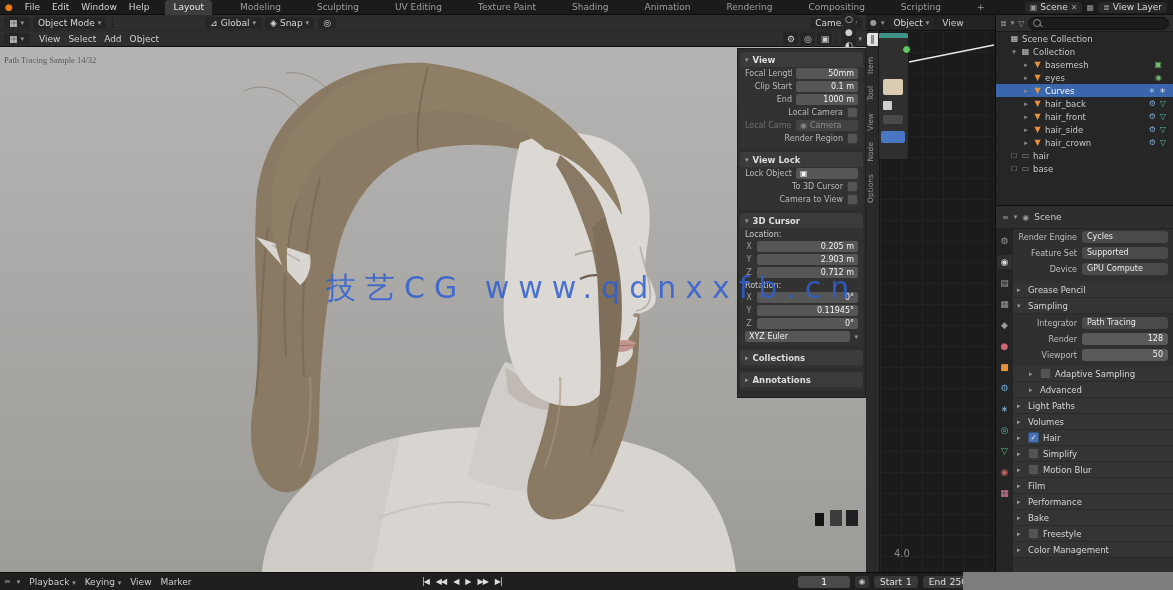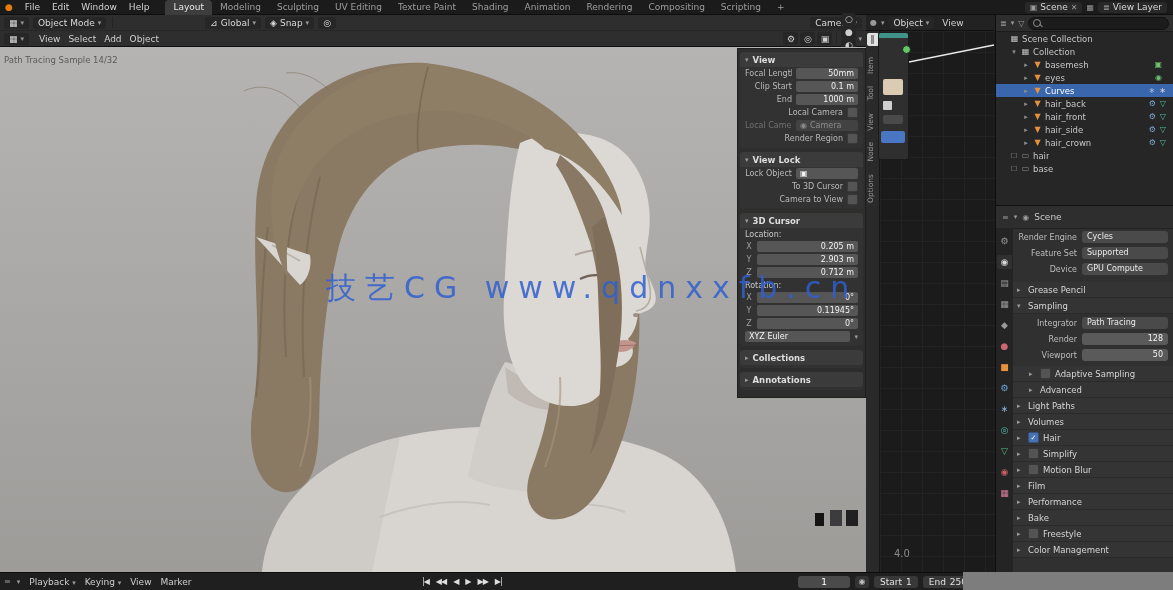--- a/index.html
+++ b/index.html
@@ -6,21 +6,21 @@
   #app{position:relative;width:1173px;height:590px;overflow:hidden;
        font-family:"DejaVu Sans",sans-serif;font-size:9px;color:#c9c9c9;
        -webkit-font-smoothing:antialiased;user-select:none;}
   .abs{position:absolute;}
   .grow{flex:1;}
   
   #topbar{left:0;top:0;width:1173px;height:15px;background:#1b1b1b;display:flex;align-items:center;
           border-bottom:1px solid #0e0e0e;box-sizing:border-box;}
   #topbar .logo{color:#e87d0d;margin:0 6px 0 5px;font-size:9px;}
   #topbar .menu{padding:0 6px;color:#d2d2d2;}
-  #tabs{display:flex;margin-left:10px;height:15px;align-items:stretch;}
+  #tabs{display:flex;margin-left:10px;height:15px;align-items:stretch;gap:20px;}
   .wtab{padding:0 8px;display:flex;align-items:center;color:#9e9e9e;border-radius:4px 4px 0 0;}
   .wtab[data-active="true"]{background:#3d3d3d;color:#e6e6e6;}
   #topbar-right{margin-left:auto;display:flex;align-items:center;gap:4px;padding-right:6px;}
   .chip{background:#282828;border-radius:3px;height:11px;display:flex;align-items:center;
         padding:0 5px;gap:3px;color:#d6d6d6;}
   .miniico{color:#9a9a9a;font-size:8px;}
   
   #vp-h1{left:0;top:15px;width:866px;height:16px;background:#2e2e2e;display:flex;align-items:center;
          gap:4px;padding:0 4px;box-sizing:border-box;border-bottom:1px solid #262626;}
   #vp-h2{left:0;top:31px;width:866px;height:16px;background:#2e2e2e;display:flex;align-items:center;
@@ -29,21 +29,21 @@
         padding:0 5px;gap:3px;color:#d8d8d8;}
   .hmenu{padding:0 4px;color:#d0d0d0;}
   .caret{font-size:7px;color:#9a9a9a;}
   .sep{width:1px;height:11px;background:#242424;margin:0 2px;}
   #shading-cluster{margin-left:auto;display:flex;align-items:center;gap:2px;}
   .sphbtn{width:15px;height:13px;display:flex;align-items:center;justify-content:center;border-radius:3px;
           color:#cfcfcf;background:#262626;font-size:9px;}
   .sphbtn[data-active="true"]{background:#44699e;color:#bcd4ff;}
   
   #viewport{left:0;top:47px;width:866px;height:525px;overflow:hidden;}
-  #vp-overlay-text{left:4px;top:8px;color:#5a5a58;font-size:8.5px;position:absolute;}
+  #vp-overlay-text{left:4px;top:8px;color:#5a5a58;font-size:8.5px;position:absolute;font-family:Liberation Serif, serif;}
   
   #watermark{left:326px;top:268px;font-size:30px;font-weight:normal;letter-spacing:9px;
              color:rgba(47,95,208,0.85);z-index:40;white-space:nowrap;pointer-events:none;}
   
   #npanel{left:737px;top:48px;width:129px;height:350px;background:rgba(41,41,41,0.97);z-index:10;
           border:1px solid #1f1f1f;box-sizing:border-box;padding-top:1px;}
   .np-panel{margin:2px 2px 4px 2px;background:#323232;border-radius:3px;padding-bottom:3px;}
   .np-ph{height:15px;display:flex;align-items:center;gap:4px;padding:0 5px;background:#3b3b3b;
          border-radius:3px 3px 0 0;color:#dedede;font-weight:bold;font-size:8.5px;}
   .np-ph.flat{background:#3b3b3b;border-radius:3px;}

